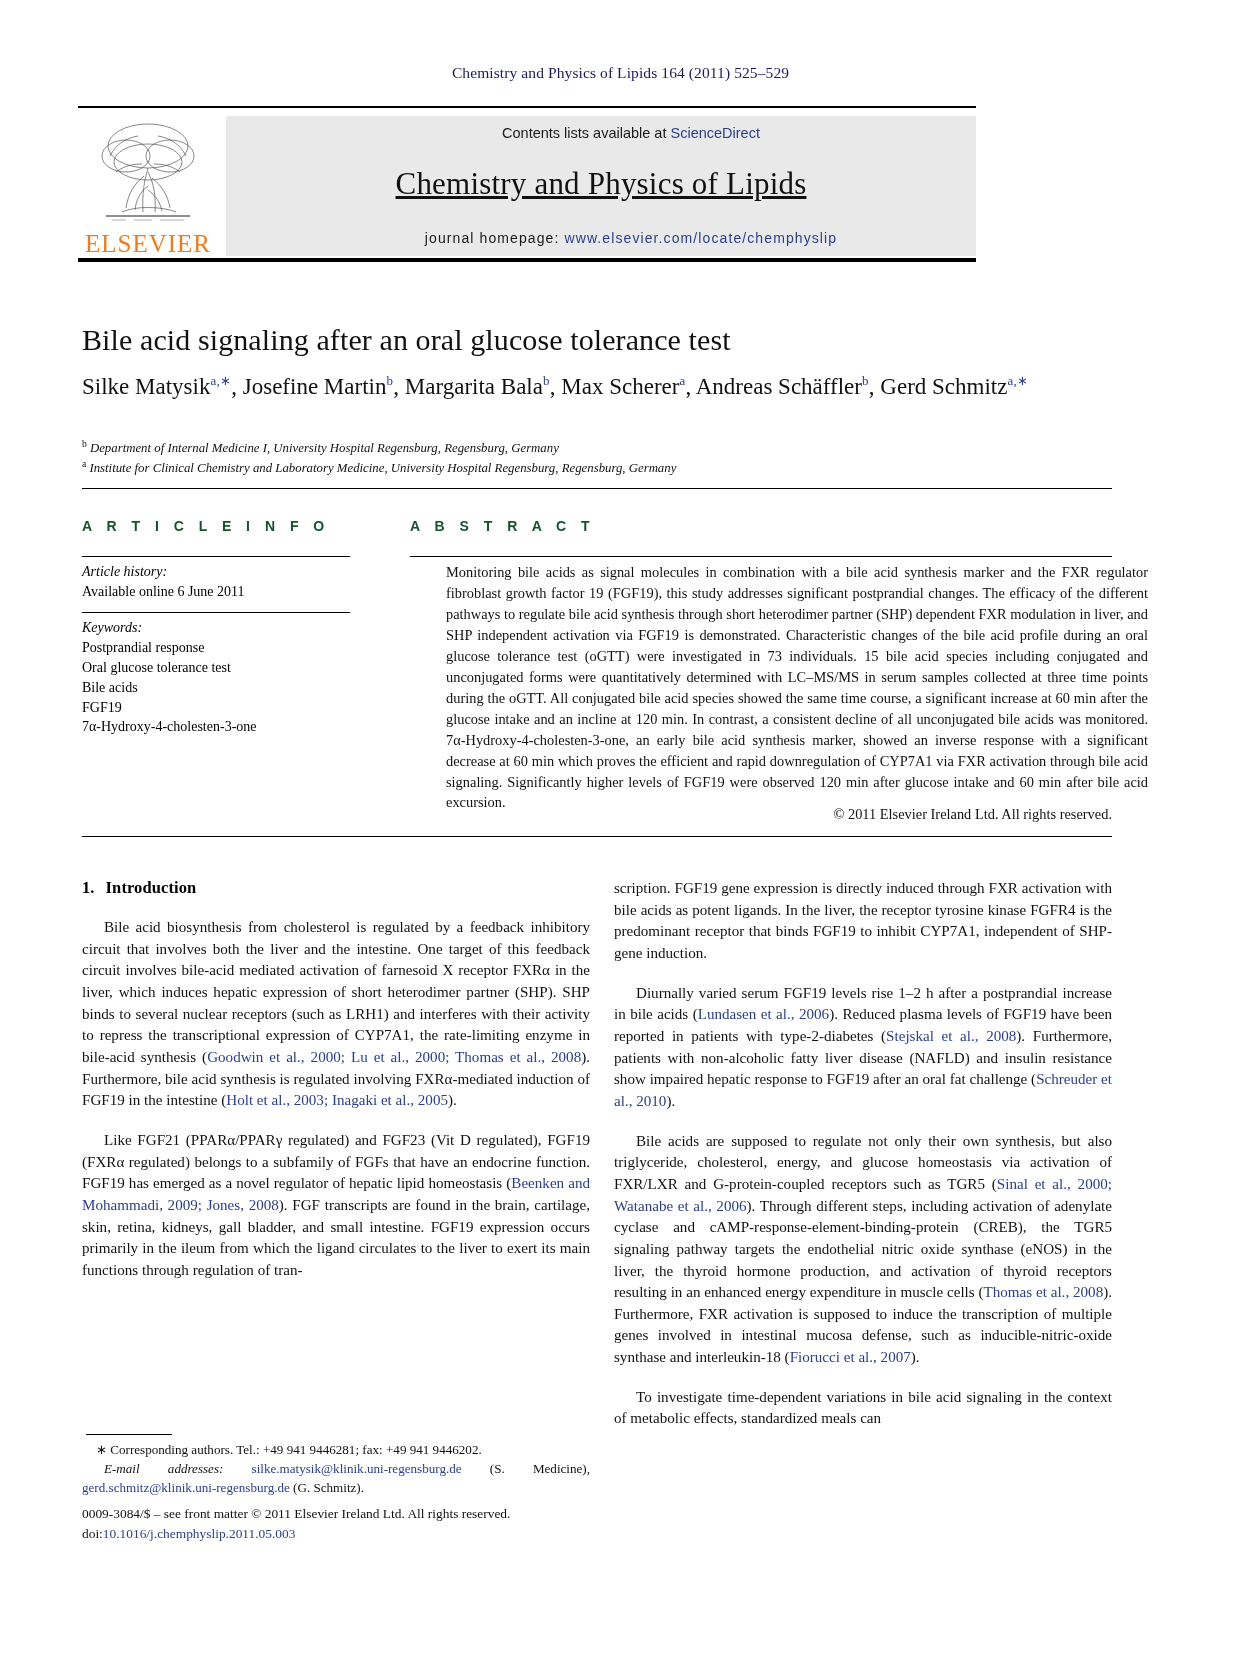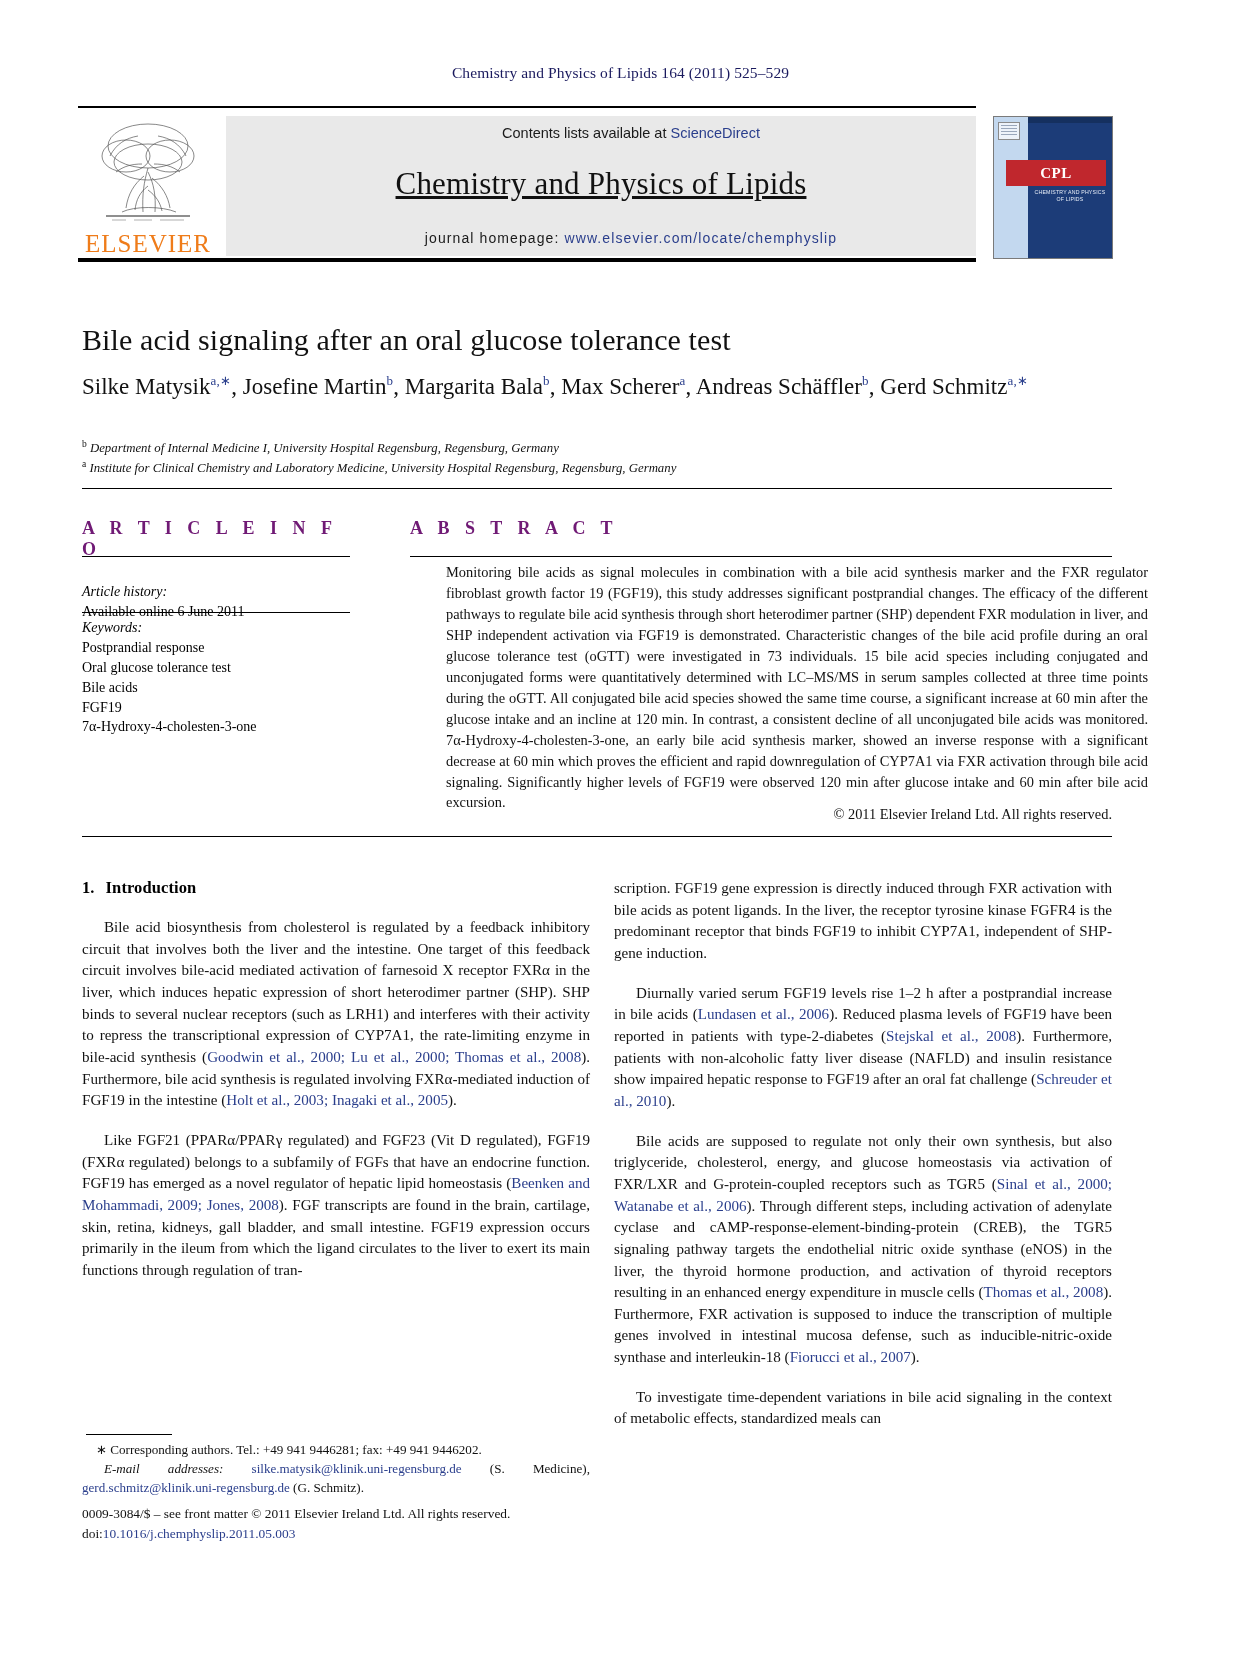--- a/index.html
+++ b/index.html
@@ -102,31 +102,31 @@
   }
   .affil sup { font-style:normal; font-size:9.5px; vertical-align:super; }
 
   .rule-wide-1 { position:absolute; left:82px; top:488px; width:1030px; height:1px; background:#000; }
 
   
   .col-info { position:absolute; left:82px; top:518px; width:268px; }
   .col-abs  { position:absolute; left:410px; top:518px; width:702px; }
 
   .sechead {
-    font-family:Liberation Serif, serif; font-size:18px; font-weight:bold;
-    letter-spacing:5.5px; color:#701a75;
+    font-family:Liberation Sans, sans-serif; font-size:14px; font-weight:bold;
+    letter-spacing:5.5px; color:#14532d;
   }
   .info-rule-1 { position:absolute; left:82px; top:556px; width:268px; height:1px; background:#000; }
   .info-rule-2 { position:absolute; left:82px; top:612px; width:268px; height:1px; background:#000; }
   .abs-rule-1  { position:absolute; left:410px; top:556px; width:702px; height:1px; background:#000; }
   .rule-wide-2 { position:absolute; left:82px; top:836px; width:1030px; height:1px; background:#000; }
   .info-rule-3 { position:absolute; left:82px; top:836px; width:268px; height:1px; background:#000; }
 
   .hist { position:absolute; left:82px; top:562px; width:268px; font-size:14px; line-height:1.42; }
-  .hist .lab { font-style:italic;margin-top:20px; }
+  .hist .lab { font-style:italic; }
   .kw { position:absolute; left:82px; top:618px; width:268px; font-size:14px; line-height:1.42; }
   .kw .lab { font-style:italic; }
 
   .abstract {
     position:absolute; left:410px; top:562px; width:702px;
     font-size:14.4px; line-height:1.455; text-align:justify; color:#111;margin-left:36px;
   }
   .copyright {
     position:absolute; left:410px; top:806px; width:702px;
     text-align:right; font-size:14.4px; color:#111;
@@ -204,33 +204,20 @@
       <div class="mh-contents">
         <span>Contents lists available at </span><span class="sd">ScienceDirect</span>
       </div>
 
       <div class="mh-title">Chemistry and Physics of Lipids</div>
 
       <div class="mh-home">
         <span>journal homepage: </span><span class="url">www.elsevier.com/locate/chemphyslip</span>
       </div>
 
-      <div class="cover">
-        <div class="cover-strip"></div>
-        <div class="cover-navy"></div>
-        <div class="cover-topbar"></div>
-        <div class="cover-el">
-          <div class="cover-el-lines"></div>
-        </div>
-        <div class="cover-badge">CPL</div>
-        <div class="cover-sub">
-          <div>CHEMISTRY AND PHYSICS</div>
-          <div>OF LIPIDS</div>
-        </div>
-      </div>
 
     </div>
   </div>
   <div class="mh-rule-bottom"></div>
 
   <div class="title">Bile acid signaling after an oral glucose tolerance test</div>
   <div class="authors">Silke Matysik<sup>a,∗</sup>, Josefine Martin<sup>b</sup>, Margarita Bala<sup>b</sup>, Max Scherer<sup>a</sup>, Andreas Schäffler<sup>b</sup>, Gerd Schmitz<sup>a,∗</sup></div>
   <div class="affil">
       <div><sup>b</sup> Department of Internal Medicine I, University Hospital Regensburg, Regensburg, Germany</div>
       <div><sup>a</sup> Institute for Clinical Chemistry and Laboratory Medicine, University Hospital Regensburg, Regensburg, Germany</div>

